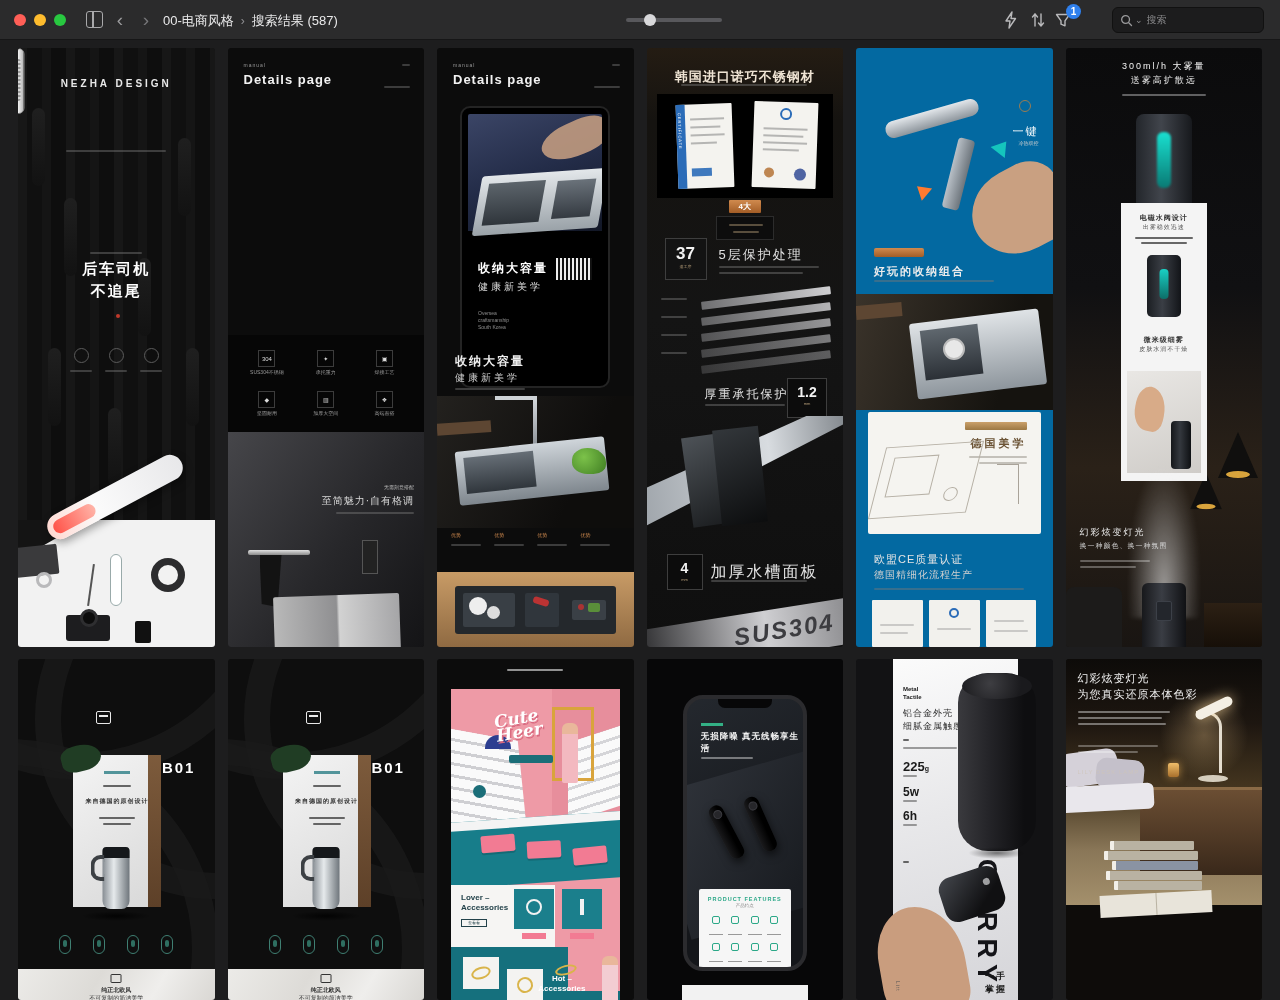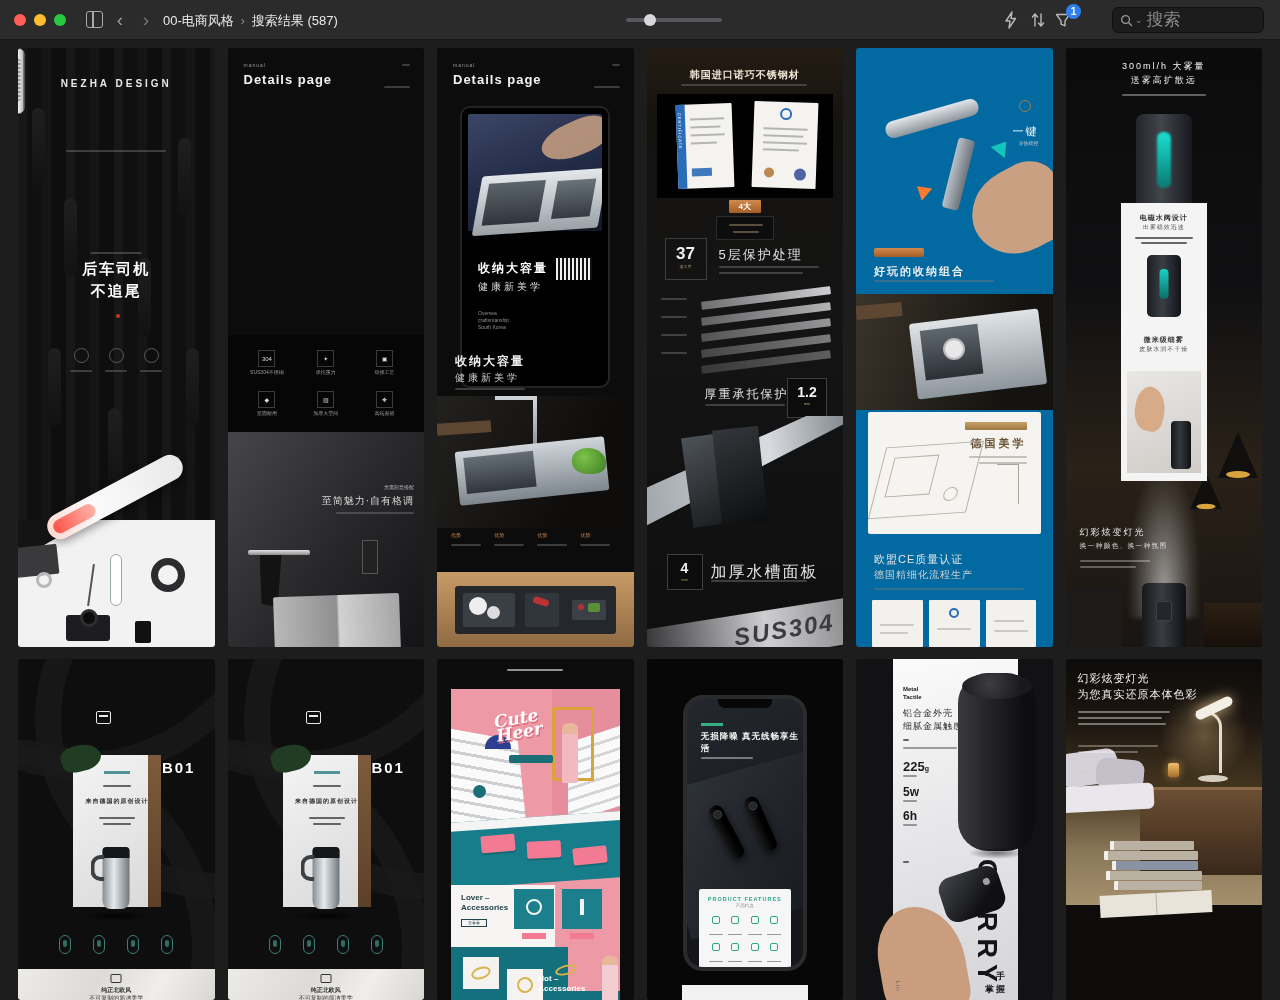--- a/index.html
+++ b/index.html
@@ -23,21 +23,21 @@
 #zoom-slider{position:absolute;left:626px;top:18px;width:96px;height:4px;background:#58585c;border-radius:2px}
 #zoom-knob{position:absolute;left:18px;top:-4px;width:12px;height:12px;background:#d8d8da;border-radius:50%}
 .tool-ico{position:absolute;top:10px;width:20px;height:20px;color:#b9b9bb}
 #ico-flash{left:1001px}#ico-sort{left:1028px}#ico-filter{left:1053px}
 #filter-badge{position:absolute;left:1066px;top:4px;min-width:15px;height:15px;border-radius:8px;background:#2f80ed;
   color:#fff;font-size:10px;font-weight:bold;text-align:center;line-height:15px;padding:0 3px}
 #searchbox{position:absolute;right:16px;top:7px;width:152px;height:26px;background:#1c1c1d;border:1px solid #111;
   border-radius:6px;display:flex;align-items:center;padding:0 7px}
 #searchbox svg{flex:0 0 auto}
 #search-chevron{color:#8a8a8c;font-size:9px;margin:0 4px 0 2px}
-#search-input{background:transparent;border:none;outline:none;color:#cfcfcf;font-size:17px;width:90px;
+#search-input{background:transparent;border:none;outline:none;color:#cfcfcf;font-size:10px;width:90px;
   font-family:Liberation Mono, monospace}
 #search-input::placeholder{color:#8a8a8c}
 
 
 #grid{position:absolute;top:40px;left:0;right:0;bottom:0;padding:8px 18px 0;display:grid;
   grid-template-columns:repeat(6,1fr);grid-template-rows:599px 341px;gap:12px 13px}
 .card{position:relative;background:#000;border-radius:3px;overflow:hidden}
 
 
 .c0{background:#121212}
@@ -127,21 +127,21 @@
 .c2-top .b2{position:absolute;left:70px;top:7px;width:34px;height:34px;background:#30363c;border-radius:2px}
 .c2-top .p1{position:absolute;left:14px;top:11px;width:18px;height:18px;border-radius:50%;background:#eee}
 .c2-top .p2{position:absolute;left:32px;top:20px;width:13px;height:13px;border-radius:50%;background:#ddd}
 .c2-top .rp{position:absolute;left:78px;top:12px;width:16px;height:7px;background:#b33;border-radius:3px;transform:rotate(18deg)}
 .c2-top .b3{position:absolute;right:10px;top:14px;width:34px;height:20px;background:#3a4046;border-radius:2px}
 .c2-top .gr{position:absolute;right:16px;top:17px;width:12px;height:9px;background:#5a8f3a;border-radius:2px}
 .c2-top .rd{position:absolute;right:32px;top:18px;width:6px;height:6px;background:#a33;border-radius:50%}
 
 
 .c3{background:linear-gradient(180deg,#241c13 0%,#151310 12%,#141414 45%,#0f0f0f 100%)}
-.c3-title{top:20px;width:100%;text-align:center;color:#efe4d4;font-size:10px;font-weight:bold;letter-spacing:1px}
+.c3-title{top:20px;width:100%;text-align:center;color:#efe4d4;font-size:13px;font-weight:bold;letter-spacing:1px}
 .c3-certs{position:absolute;left:10px;right:10px;top:46px;height:104px;background:#000}
 .cert{position:absolute;background:#f4f3ef;border-radius:1px}
 .cert .ln{position:absolute;background:#9a9a9a;height:1.5px;opacity:.7}
 .c3 .cert.a{left:20px;top:10px;width:56px;height:84px;transform:rotate(-2deg)}
 .c3 .cert.a i{position:absolute;left:0;top:0;bottom:0;width:9px;background:#2b6cb8}
 .c3 .cert.a em{position:absolute;left:1px;top:8px;writing-mode:vertical-rl;font-size:4px;color:#fff;font-style:normal;letter-spacing:1px}
 .c3 .cert.b{left:96px;top:8px;width:64px;height:86px;transform:rotate(2deg)}
 .c3 .cert.b i{position:absolute;left:50%;top:6px;transform:translateX(-50%);width:12px;height:12px;border:2px solid #2b6cb8;border-radius:50%}
 .c3-badge{position:absolute;left:50%;top:152px;transform:translateX(-50%);width:32px;height:13px;
   background:linear-gradient(#d08a4e,#a35d26);color:#fff;font-size:8px;font-weight:bold;text-align:center;line-height:13px;border-radius:1px}
@@ -269,21 +269,21 @@
 .c8-low{position:absolute;left:0;top:196px;width:62%;height:62px;background:#f6f5f3}
 .c8-lov{position:absolute;left:10px;top:8px;font-size:8px;font-weight:bold;color:#23424a;line-height:10px;white-space:pre-line}
 .c8-btn{position:absolute;left:10px;top:34px;width:26px;height:8px;border:1px solid #23424a;font-size:4px;text-align:center;color:#23424a}
 .c8-pc{position:absolute;top:200px;width:40px;height:40px;background:#1b7f8c}
 .c8-pc i{position:absolute;left:50%;top:46%;transform:translate(-50%,-50%);width:16px;height:16px;border:2px solid #f2f2f2;border-radius:50%}
 .c8-pc u{position:absolute;left:50%;bottom:-10px;transform:translateX(-50%);width:24px;height:6px;background:#f27b93}
 .c8-teal{position:absolute;left:0;right:0;top:258px;bottom:0;background:#15707d}
 .c8-wc{position:absolute;width:36px;height:32px;background:#f4f3f1}
 .c8-wc i{position:absolute;left:50%;top:50%;transform:translate(-50%,-50%) rotate(-18deg);width:20px;height:12px;border:2px solid #d9b44a;border-radius:50%}
 .c8-pink2{position:absolute;right:0;top:0;width:52px;height:44px;background:#ee9aa6}
-.c8-hot{position:absolute;right:34px;bottom:6px;font-size:8px;font-weight:bold;color:#fff;line-height:10px;text-align:left;white-space:pre-line}
+.c8-hot{position:absolute;right:34px;bottom:6px;font-size:8px;font-weight:bold;color:#fff;line-height:10px;text-align:center;white-space:pre-line}
 .c8-girl2{position:absolute;right:2px;bottom:0;width:16px;height:44px;background:linear-gradient(#e9b79b 20%,#f3cdd2 20%);border-radius:6px 6px 0 0}
 .c8-ring{position:absolute;width:22px;height:10px;border:2.5px solid #d9b44a;border-radius:50%;transform:rotate(-14deg)}
 
 
 .c9{background:#070708}
 .c9-ph{position:absolute;left:50%;top:36px;transform:translateX(-50%);width:124px;height:276px;border-radius:20px;
   border:4px solid #2b2b2e;background:linear-gradient(150deg,#24282e,#14161a 70%);overflow:hidden}
 .c9-ph .ntc{position:absolute;left:50%;top:0;transform:translateX(-50%);width:54px;height:9px;background:#070708;border-radius:0 0 7px 7px}
 .c9-gl{position:absolute;left:14px;top:24px;width:22px;height:3px;background:#35c08f;opacity:.9}
 .c9-h1{position:absolute;left:14px;top:32px;font-size:8.5px;color:#f2f2f2;letter-spacing:1px;font-weight:bold}

